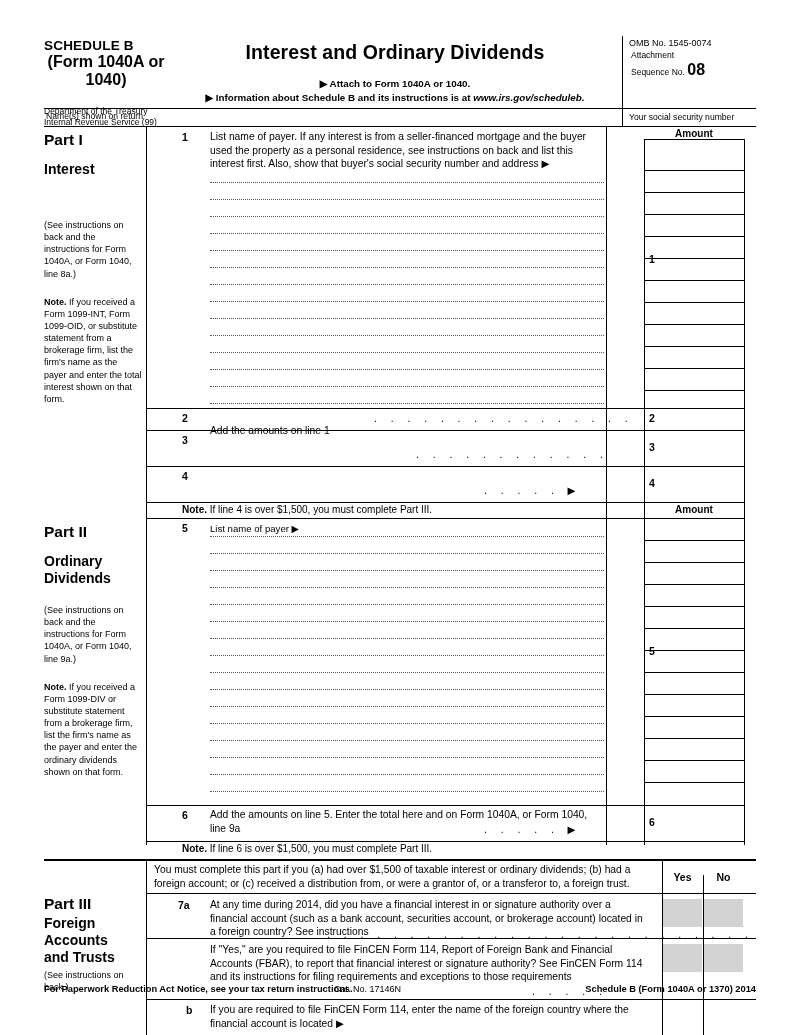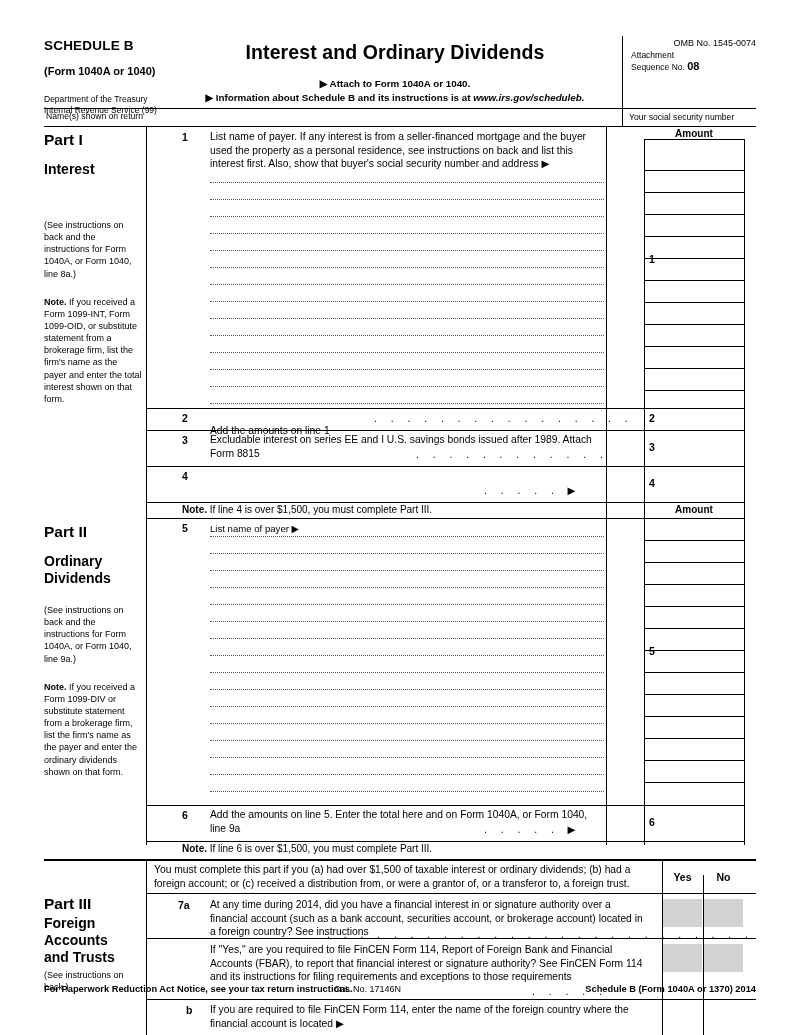--- a/index.html
+++ b/index.html
@@ -38,23 +38,24 @@
     width: 124px;
     height: 72px;
   }
   .sched-title {
     font-size: 13.5px;
     font-weight: bold;
     letter-spacing: .2px;
     margin-top: 2px;
   }
   .sched-sub {
-    font-size: 11px;
-    font-weight: bold;
-    margin-top: 12px;
+    font-size: 16px;
+    font-weight: bold;
+    margin-top: 0;
+    text-align: center;
   }
   .dept {
     font-size: 8.5px;
     line-height: 1.25;
     margin-top: 17px;
   }
   .hdr-center {
     position: absolute;
     left: 124px;
     top: 0;
@@ -84,38 +85,38 @@
     left: 578px;
     top: 0;
     width: 134px;
     height: 72px;
     border-left: 1.2px solid #000;
     box-sizing: border-box;
     padding-left: 6px;
   }
   .omb {
     font-size: 9px;
-    text-align: right;
+    text-align: left;
     padding-top: 2px;
   }
   .year {
     text-align: center;
     font-weight: bold;
     line-height: 1;
     margin-top: 1px;
   }
   .year .y1 { font-size: 25px; letter-spacing: -1px; }
   .year .y2 { font-size: 33px; letter-spacing: -1px; }
   .attach-seq {
     font-size: 8.5px;
     margin-top: 2px;
     line-height: 1.2;
     padding-left: 2px;
   }
-  .attach-seq b { font-size: 11px; }
+  .attach-seq b { font-size: 16px; }
 
   
   .namerow {
     position: relative;
     height: 17px;
     border-bottom: 1.2px solid #000;
   }
   .namerow .nm {
     position: absolute;
     left: 2px; top: 2px;
@@ -317,21 +318,20 @@
       <div class="boxnum" style="left:605px; top:126px;">1</div>
 
       <div class="hline" style="left:102px; top:281px; width:598px;"></div>
       <div class="lineno" style="left:138px; top:285px;">2</div>
       <div class="txt" style="left:166px; top:297px; width:390px;">Add the amounts on line 1</div>
       <div class="txt" style="left:330px; top:285px; letter-spacing:5.5px;">.  .  .  .  .  .  .  .  .  .  .  .  .  .  .  .</div>
       <div class="boxnum" style="left:605px; top:285px;">2</div>
 
       <div class="hline" style="left:102px; top:303px; width:598px;"></div>
       <div class="lineno" style="left:138px; top:307px;">3</div>
-      <div class="txt" style="left:166px; top:306px; width:392px;">Excludable interest on series EE and I U.S. savings bonds issued after 1989. Attach Form 8815</div>
       <div class="txt" style="left:372px; top:321px; letter-spacing:5.5px;">.  .  .  .  .  .  .  .  .  .  .  .</div>
       <div class="boxnum" style="left:605px; top:314px;">3</div>
 
       <div class="hline" style="left:102px; top:339px; width:598px;"></div>
       <div class="lineno" style="left:138px; top:343px;">4</div>
       <div class="txt" style="left:440px; top:357px; letter-spacing:5.5px;">.  .  .  .  .  ▶</div>
       <div class="boxnum" style="left:605px; top:350px;">4</div>
 
       <div class="hline" style="left:102px; top:375px; width:598px;"></div>
       <div class="note-strip" style="left:138px; top:377px;">

